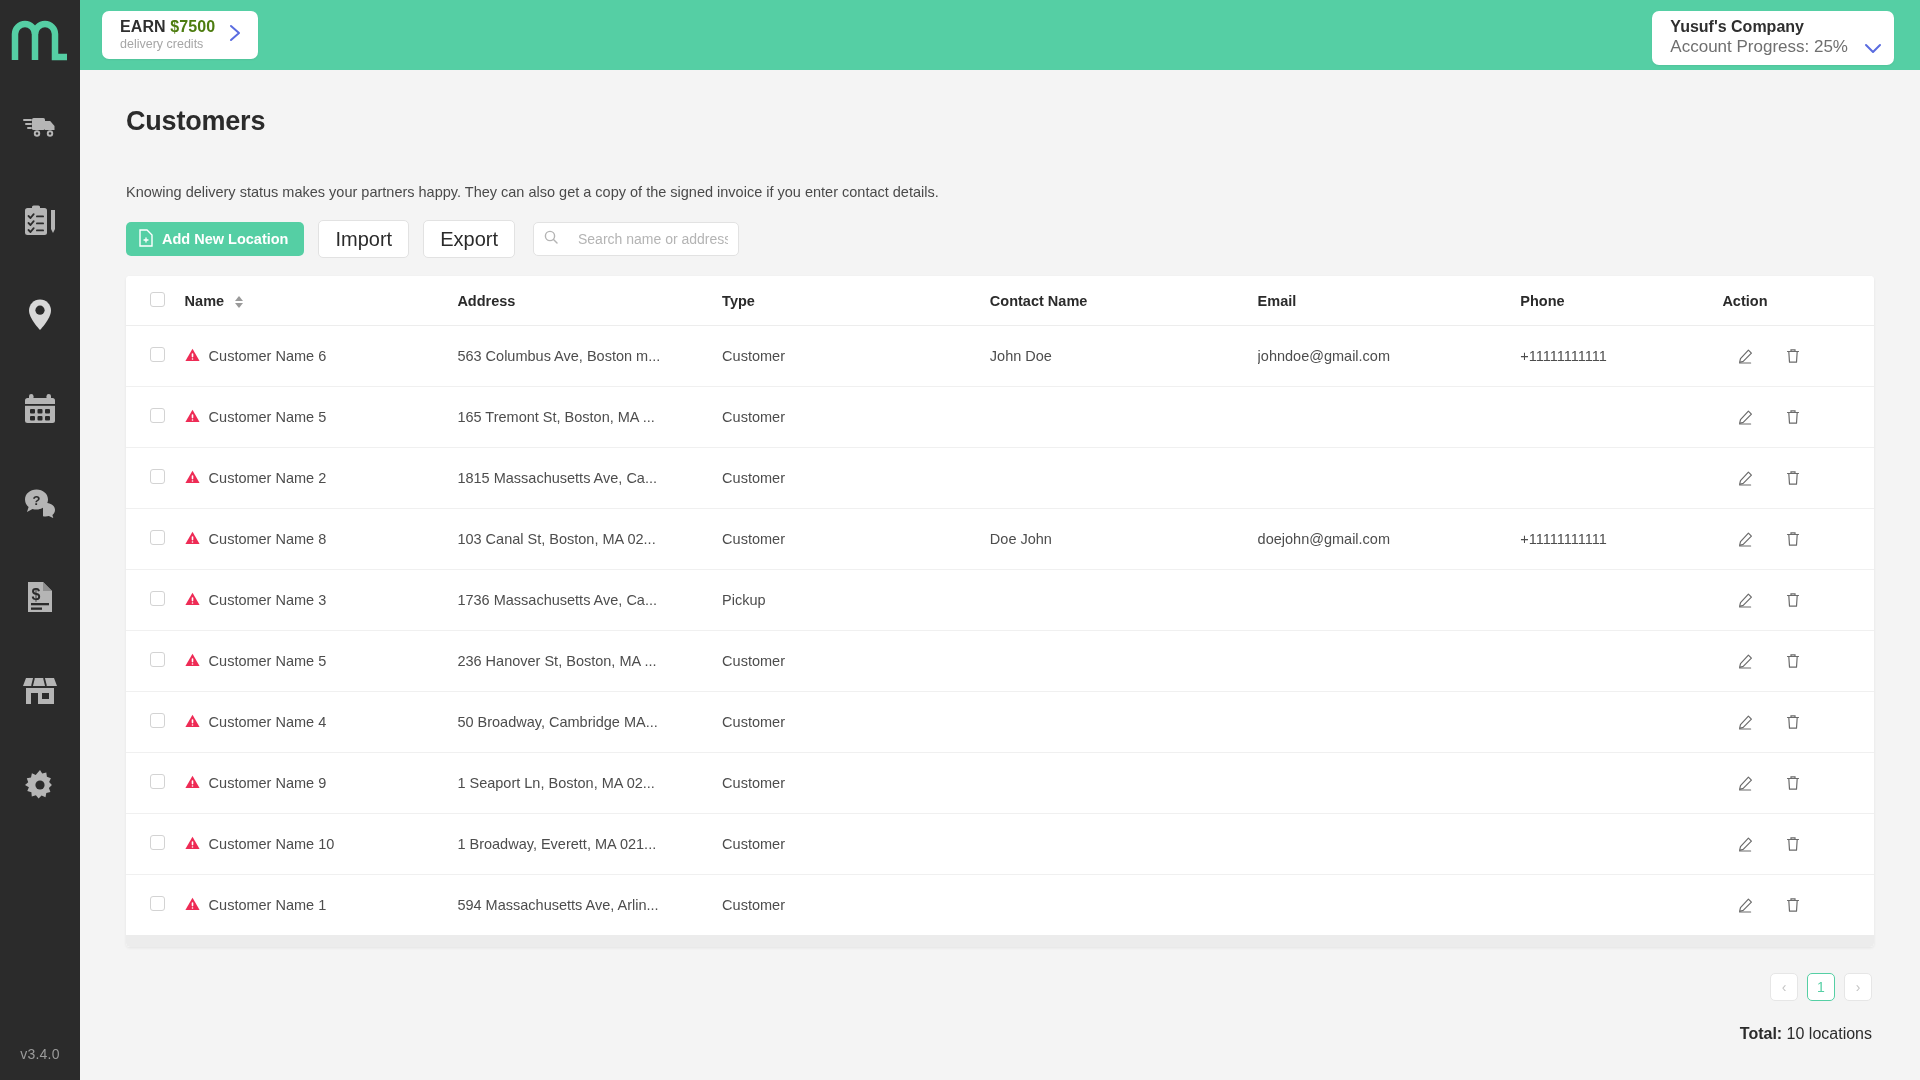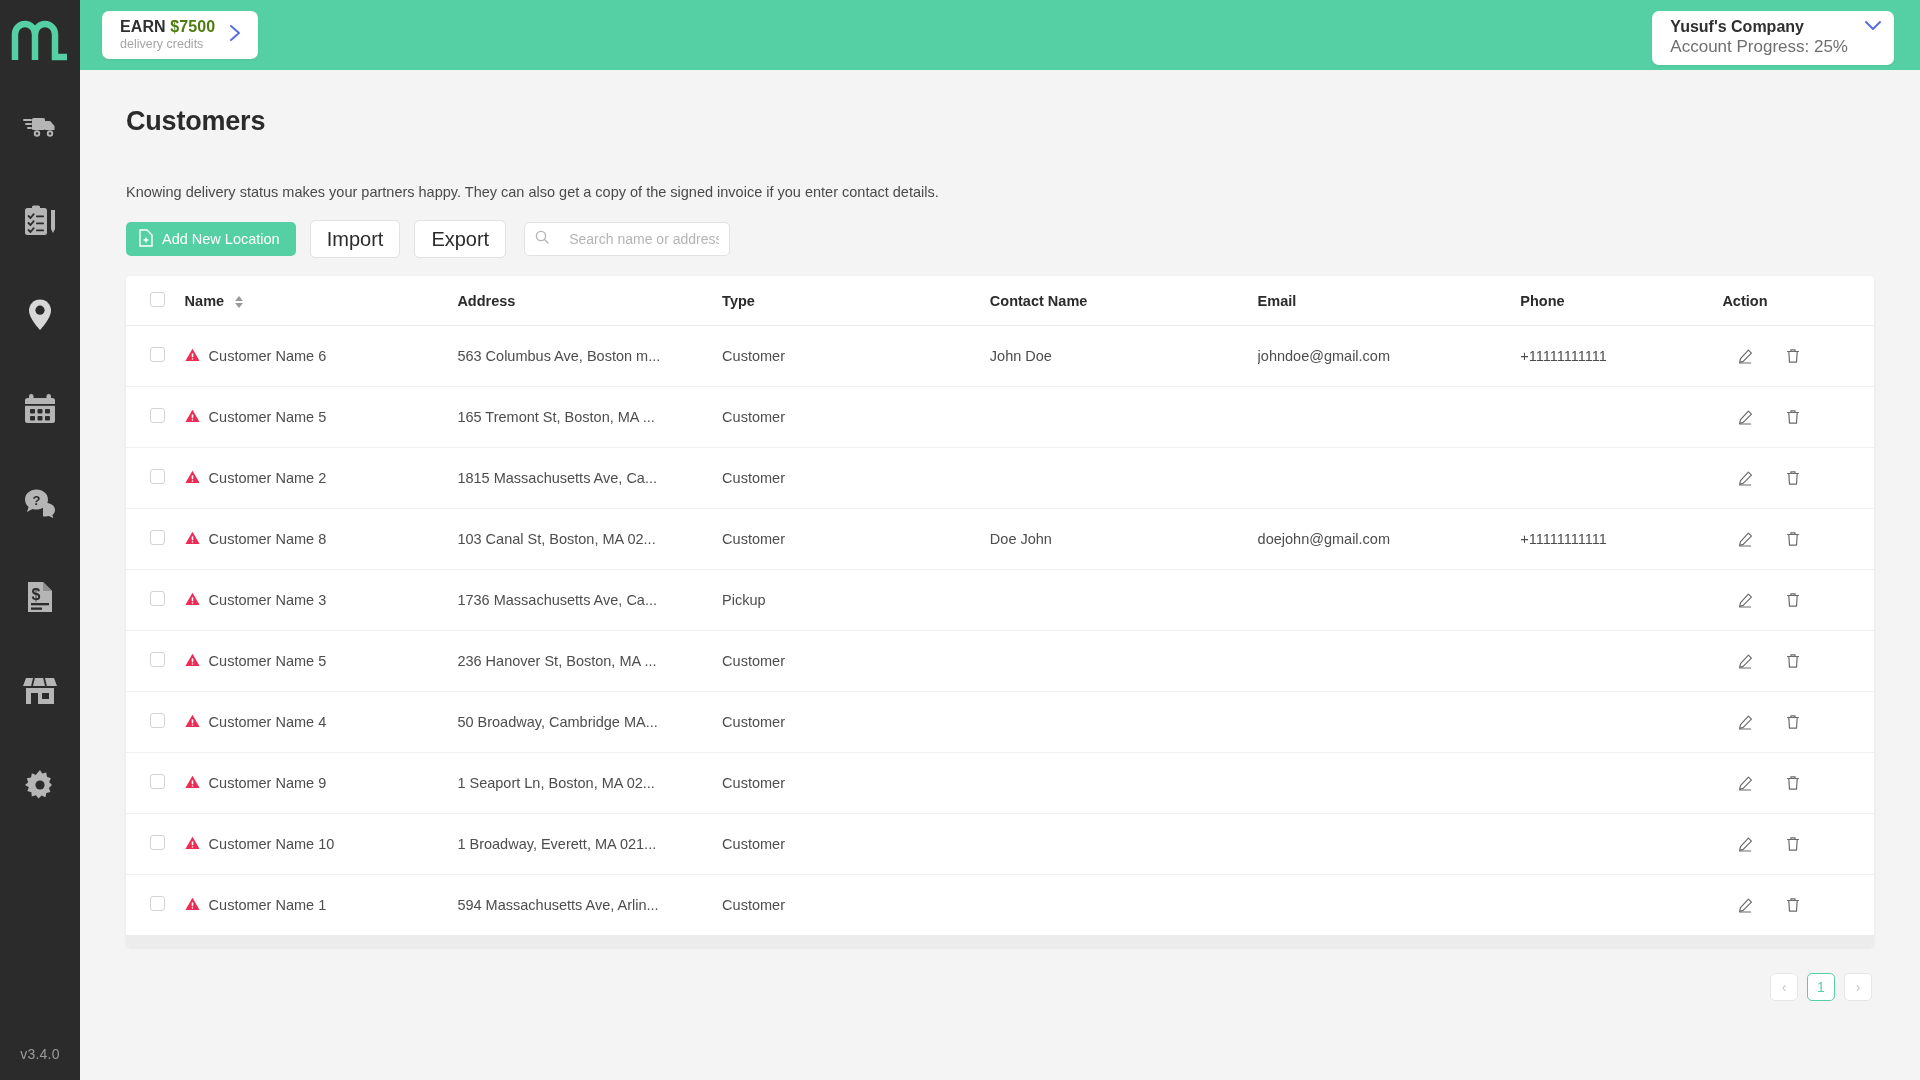--- a/index.html
+++ b/index.html
@@ -51,38 +51,38 @@
   .earn-text { line-height: 1.12; }
   .earn-line1 { font-size: 16px; font-weight: 700; color: #2f2f2f; letter-spacing: .1px; }
   .earn-line1 .amount { color: #4d7c0f; font-weight: 700; }
   .earn-line2 { font-size: 12.5px; color: #a6a6a6; margin-top: 2px; }
   .chev-right { color: #5a6ce0; font-size: 20px; line-height: 1; font-weight: 300; }
 
   .account-card {
     position: absolute; right: 26px; top: 11px;
     background: #fff; border-radius: 7px;
     padding: 7px 14px 8px 18px;
-    display: flex; align-items: flex-start; gap: 16px;
+    display: flex; align-items: flex-end; gap: 16px;
     box-shadow: 0 1px 2px rgba(0,0,0,.06);
     cursor: pointer;
   }
   .acct-name { font-size: 16px; font-weight: 700; color: #2f2f2f; line-height: 1.15; }
   .acct-sub { font-size: 17px; color: #6f6f6f; margin-top: 1px; }
   .chev-down { width: 16px; height: 16px; color: #5a6ce0; }
 
   
   .main { flex: 1 1 auto; background: #f4f4f4; padding: 36px 46px 0 46px; position: relative; }
   .page-title { font-size: 27px; font-weight: 700; color: #2b2b2b; letter-spacing: -.2px; }
   .subtitle { font-size: 14.5px; color: #4a4a4a; margin-top: 47px; }
 
   .toolbar { display: flex; align-items: center; gap: 14px; margin-top: 20px; }
   .btn-primary {
     background: #55cfa4; color: #fff; border: none; border-radius: 5px;
     height: 34px; padding: 0 16px 0 13px;
-    font-size: 14.5px; font-weight: 400; font-family: inherit;
+    font-size: 14.5px; font-weight: 700; font-family: inherit;
     display: inline-flex; align-items: center; gap: 9px; cursor: pointer;
   }
   .btn-ghost {
     background: #fff; color: #2b2b2b; border: 1px solid #e2e2e2; border-radius: 5px;
     height: 38px; padding: 4px 16px; font-size: 20px; font-family: inherit;
     cursor: pointer;
   }
   .search-wrap {
     background: #fff; border: 1px solid #e2e2e2; border-radius: 5px;
     height: 34px; width: 206px; display: flex; align-items: center;
@@ -728,15 +728,19 @@
         </table>
         <div class="hscroll"></div>
       </div>
 
       <div class="pager">
         <button class="pg">‹</button>
         <button class="pg active">1</button>
         <button class="pg">›</button>
       </div>
 
+      <div class="total">
+        <b>Total:</b>
+        <span>10 locations</span>
+      </div>
     </main>
   </div>
 </div>
 
 </body></html>

